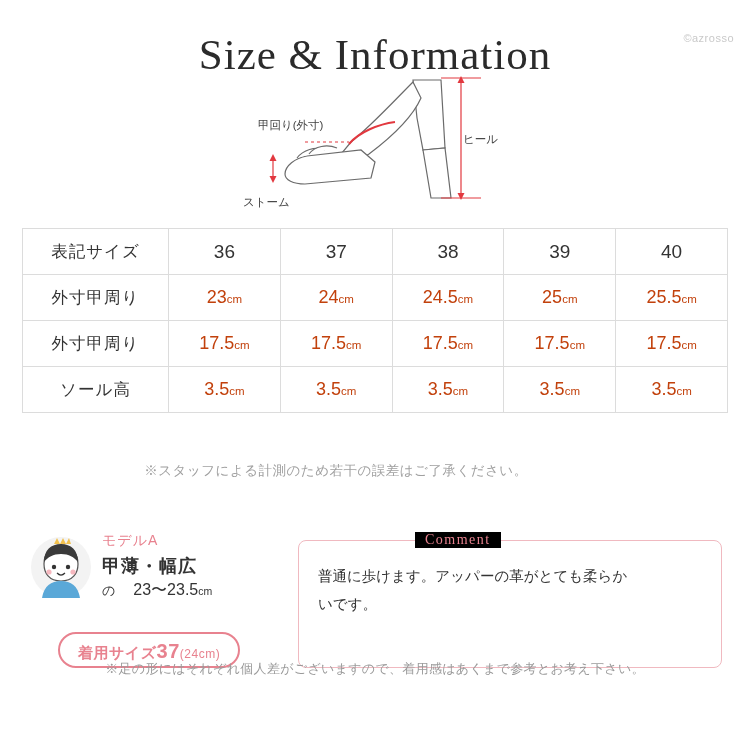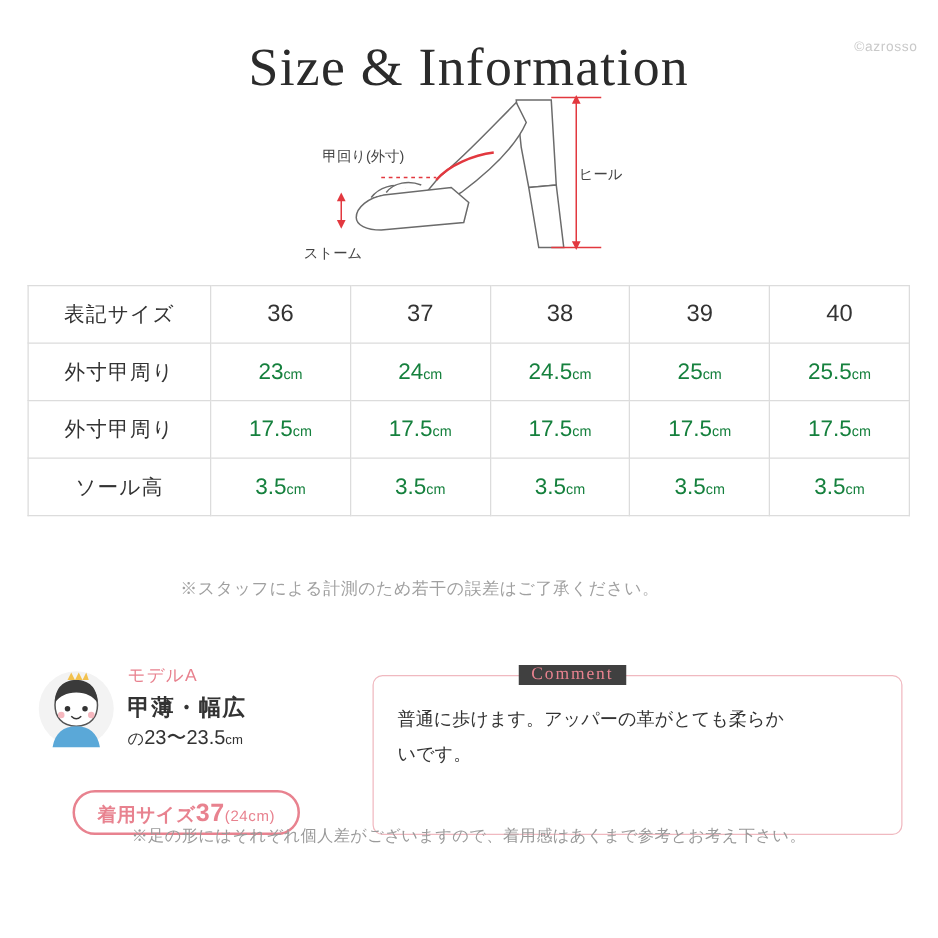--- a/index.html
+++ b/index.html
@@ -67,21 +67,21 @@
     text-align: center;
     font-weight: normal;
     padding: 0;
   }
   table tr td:first-child, table tr th:first-child { width: 146px; }
   .rowhead {
     font-size: 16.5px;
     color: #333;
     letter-spacing: 1px;
   }
-  .cell { font-size: 18px; color: #15803d; }
+  .cell { font-size: 18px; color: #c2410c; }
   .unit { font-size: 11.5px; }
   .sizehead { font-size: 19px; }
   .weight-cell { font-size: 18px; }
 
   .note {
     position: absolute;
     top: 462px; left: 0; width: 672px;
     text-align: center;
     font-size: 13.5px;
     color: #a0a0a0;
@@ -102,21 +102,21 @@
     font-size: 14px; color: #e8828f; letter-spacing: 1px;
   }
   .model-feature {
     position: absolute; left: 72px; top: 26px;
     font-size: 18px; color: #333; font-weight: bold; letter-spacing: 1px;
   }
   .model-size {
     position: absolute; left: 72px; top: 52px;
     font-size: 13px; color: #333;
   }
-  .model-size b { font-size: 16px; font-weight: normal; }
+  .model-size b { font-size: 16px; font-weight: normal; margin-left: 18px; }
   .model-size .u { font-size: 10.5px; }
   .pill {
     position: absolute; left: 28px; top: 104px;
     border: 2px solid #e8828f;
     border-radius: 20px;
     padding: 6px 18px 3px 18px;
     color: #e8828f;
     font-size: 15px;
     letter-spacing: 0.5px;
     white-space: nowrap;
@@ -129,21 +129,21 @@
   .comment-box {
     position: absolute;
     left: 298px; top: 540px;
     width: 424px; height: 128px;
     border: 1.5px solid #f0b9c0;
     border-radius: 8px;
   }
   .comment-title {
     position: absolute;
     left: 415px; top: 532px;
-    background: #404040;
+    background: #000000;
     padding: 0 10px;
     color: #e8828f;
     font-size: 14px;
     letter-spacing: 1.5px;
     font-family: "Liberation Serif", serif;
   }
   .comment-text {
     position: absolute;
     left: 318px; top: 562px;
     width: 390px;

